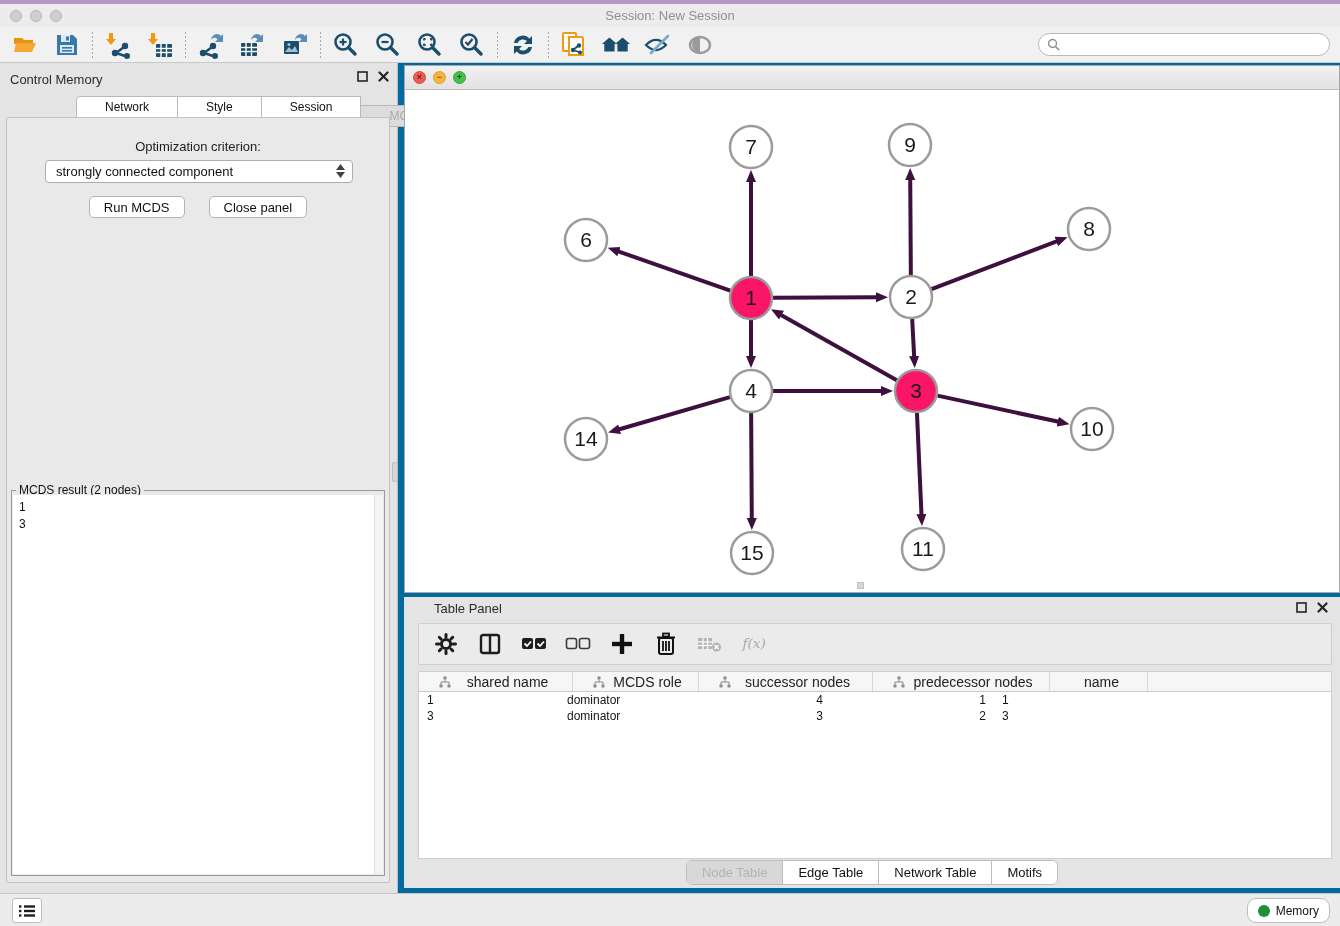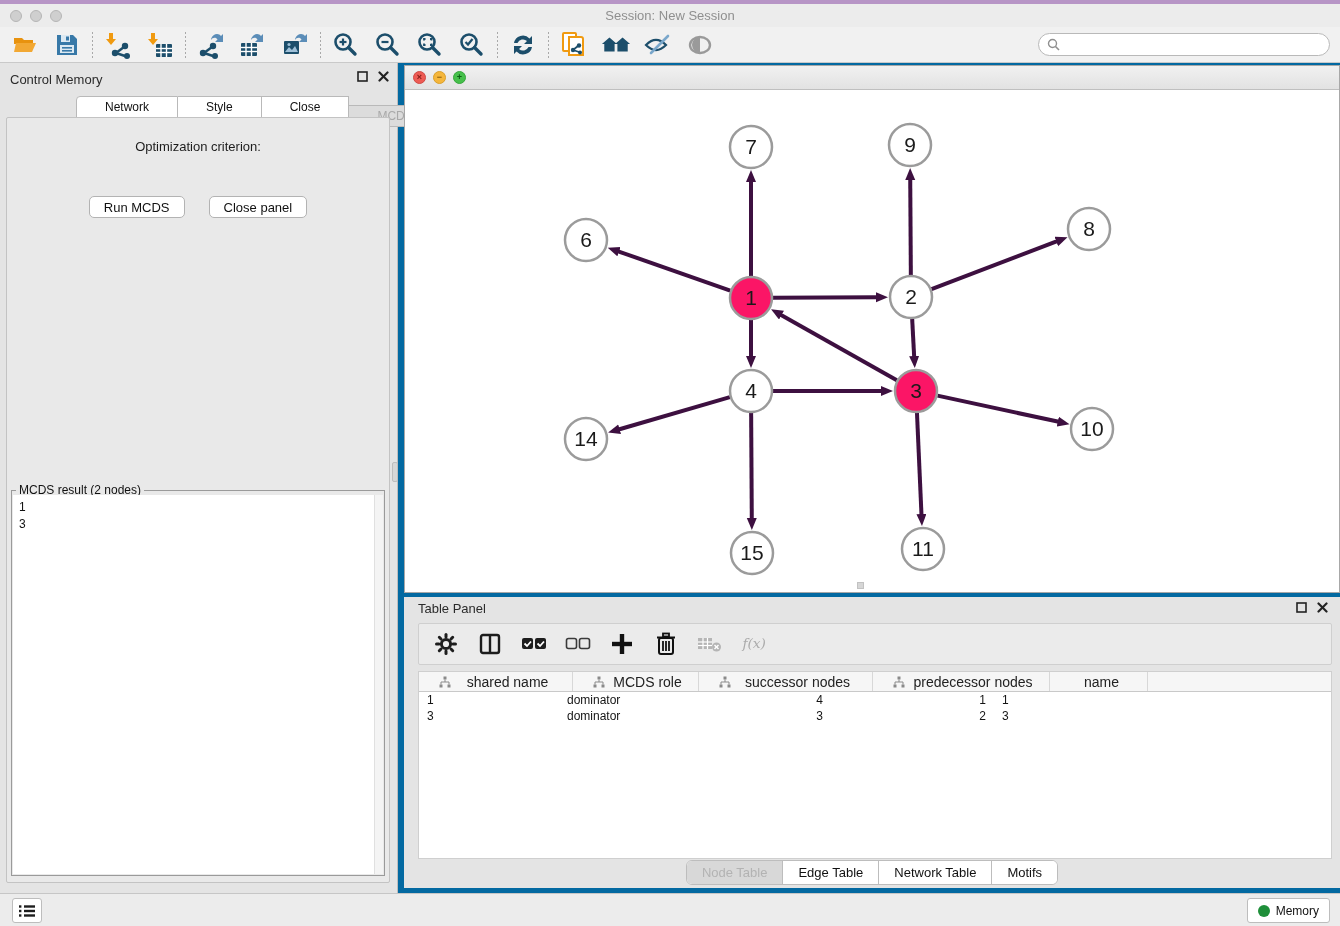--- a/index.html
+++ b/index.html
@@ -49,40 +49,40 @@
   .net-title { position:absolute; left:0; right:0; text-align:center; font-size:13px; color:#222; }
   .tl { width:13px; height:13px; border-radius:50%; display:flex; align-items:center; justify-content:center; font-size:9px; font-weight:bold; line-height:1; }
   .tl-close { background:#ee5b54; border:1px solid #ce4a44; color:#7e1a14; }
   .tl-min { background:#f5b63b; border:1px solid #d99f2b; color:#895d0a; }
   .tl-max { background:#46c04b; border:1px solid #35a63b; color:#0c5e12; }
   .net-canvas { position:absolute; left:0; top:24px; width:934px; height:502px; background:#fff; }
   .net-grip { position:absolute; left:452px; bottom:3px; width:7px; height:7px; background:#d6d6d6; border:1px solid #c2c2c2; }
 
   
   .table-panel { position:absolute; left:404px; top:597px; width:936px; height:291px; background:#e4e4e4; }
-  .tp-header { position:absolute; left:14px; top:4px; font-size:13px; color:#2b2b2b; }
+  .tp-header { position:absolute; left:30px; top:4px; font-size:13px; color:#2b2b2b; }
   .tp-toolbar { position:absolute; left:14px; top:26px; width:914px; height:42px; background:#ebebeb; border:1px solid #cfcfcf; border-radius:2px; display:flex; align-items:center; gap:18px; padding-left:14px; }
   .tp-toolbar .tb-btn { width:26px; height:26px; }
   .tp-table { position:absolute; left:14px; top:74px; width:914px; height:188px; background:#fff; border:1px solid #cfcfcf; overflow:hidden; }
   .tbl-header { display:flex; height:20px; background:#f6f6f6; border-bottom:1px solid #c9c9c9; }
   .tbl-hcell { display:flex; align-items:center; border-right:1px solid #d8d8d8; font-size:14px; color:#222; position:relative;margin-left:14px; }
   .tbl-hcell .hicon { margin-left:6px; }
   .tbl-hcell .hlabel { flex:1; text-align:center; padding-right:8px; }
   .tbl-row { display:flex; height:16px; font-size:12px; color:#141414; }
   .tbl-cell { overflow:hidden; white-space:nowrap; }
   .tp-tabs { position:absolute; left:0; right:0; bottom:3px; display:flex; justify-content:center; }
   .tp-tabs-pill { display:flex; border:1px solid #bdbdbd; border-radius:6px; overflow:hidden; background:#fff; }
   .tp-tab { padding:0 15px; height:23px; display:flex; align-items:center; font-size:13px; color:#111; background:#fff; border-right:1px solid #bdbdbd; cursor:pointer; }
   .tp-tab:last-child { border-right:none; }
   .tp-tab.active { background:#d8d8d8; color:#b3b3b3; }
 
   
   .statusbar { position:absolute; left:0; top:893px; width:1340px; height:33px; background:#ececec; border-top:1px solid #c6c6c6; }
   .status-left-btn { position:absolute; left:12px; top:4px; width:30px; height:25px; background:#fff; border:1px solid #bdbdbd; border-radius:3px; display:flex; align-items:center; justify-content:center; cursor:pointer; }
-  .memory-btn { position:absolute; right:10px; top:4px; height:25px; background:#fff; border:1px solid #bdbdbd; border-radius:3px; display:flex; align-items:center; gap:6px; padding:0 10px; font-size:12px; color:#111; cursor:pointer; }
+  .memory-btn { position:absolute; right:10px; top:4px; height:25px; background:#fff; border:1px solid #bdbdbd; border-radius:9px; display:flex; align-items:center; gap:6px; padding:0 10px; font-size:12px; color:#111; cursor:pointer; }
   .mem-dot { width:12px; height:12px; border-radius:50%; background:#1f8f3a; }
   svg { display:block; }
 </style>
 </head>
 <body>
 
 <div id="app">
 
   <div class="top-strip"></div>
   <div class="titlebar">
@@ -270,25 +270,36 @@
       <svg width="11" height="11" viewBox="0 0 11 11">
           <g stroke="#222" stroke-width="2.2" stroke-linecap="round">
             <line x1="1.5" y1="1.5" x2="9.5" y2="9.5"></line>
             <line x1="9.5" y1="1.5" x2="1.5" y2="9.5"></line>
           </g>
         </svg>
     </div>
     <div class="cp-tabs" id="cp-tabs">
         <div class="cp-tab">Network</div>
         <div class="cp-tab">Style</div>
-        <div class="cp-tab">Close</div>
+        <div class="cp-tab">Session</div>
         <div class="cp-tab active">MCDS</div>
       </div>
     <div class="cp-content">
       <div class="opt-label">Optimization criterion:</div>
+      <div class="opt-select">
+        <span>strongly connected component</span>
+        <div class="opt-stepper">
+          <svg width="9" height="6" viewBox="0 0 9 6">
+              <path d="M4.5 0 L9 6 H0 z" fill="#444"></path>
+            </svg>
+          <svg width="9" height="6" viewBox="0 0 9 6">
+              <path d="M4.5 6 L0 0 H9 z" fill="#444"></path>
+            </svg>
+        </div>
+      </div>
       <div class="cp-buttons">
         <button class="btn">Run MCDS</button>
         <button class="btn">Close panel</button>
       </div>
       <div class="result-fieldset">
         <div class="result-legend">MCDS result (2 nodes)</div>
         <div class="result-area">
           <div class="result-lines" id="result-lines">1
 3</div>
           <div class="result-scrollbar"></div>

